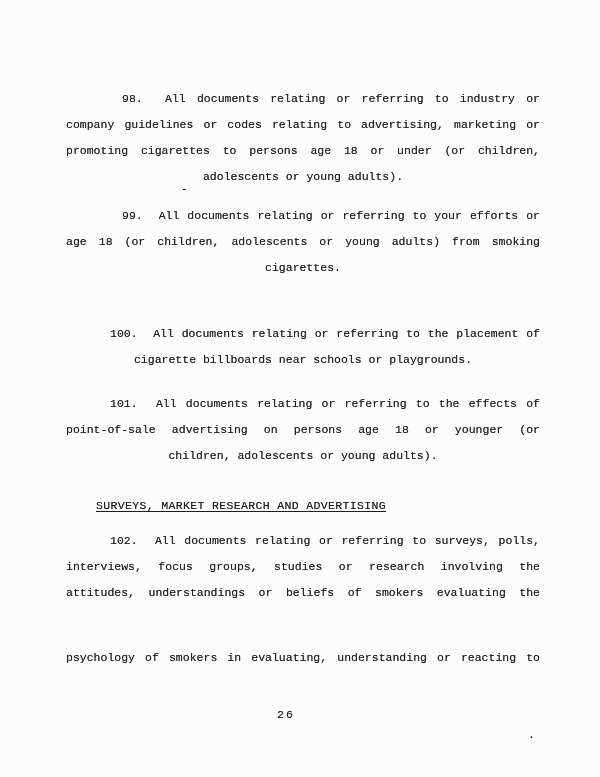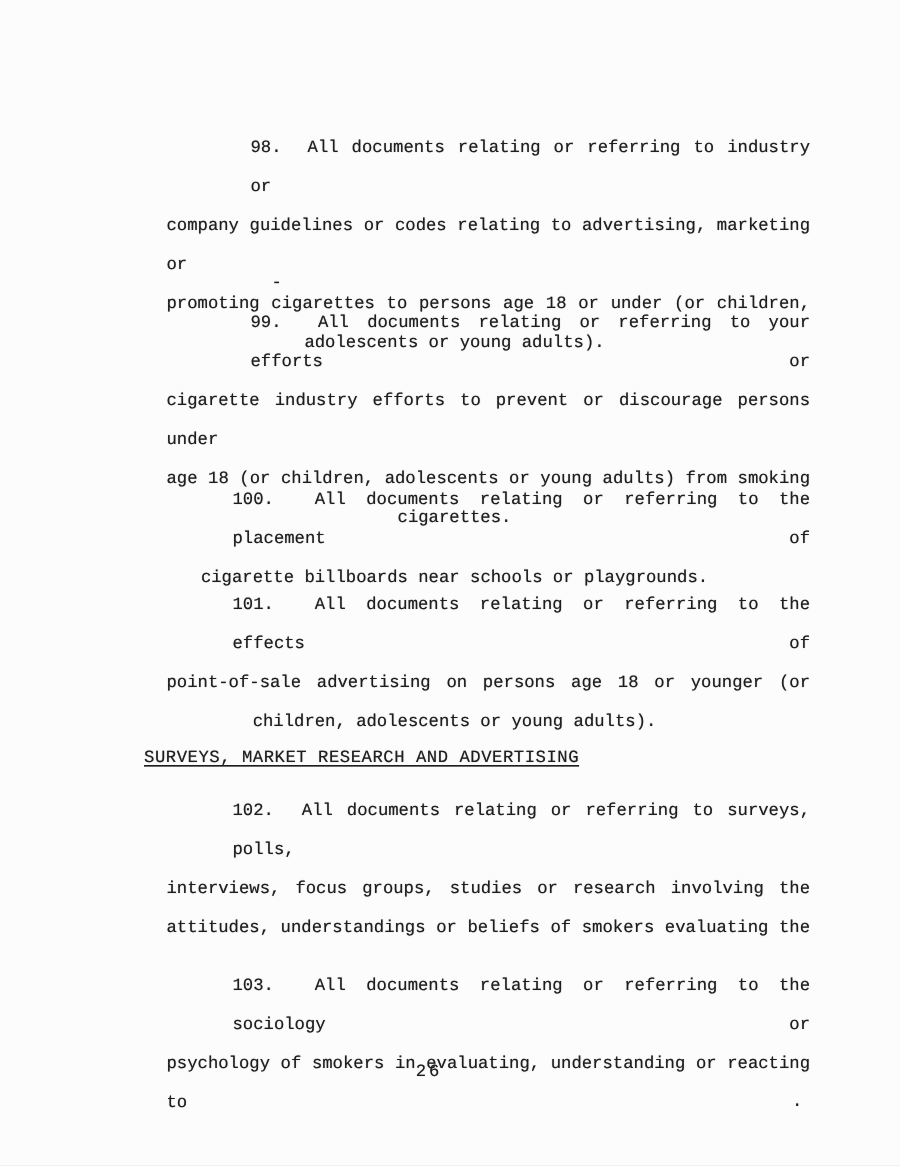--- a/index.html
+++ b/index.html
@@ -26,21 +26,20 @@
     width: 474px;
   }
   .line {
     line-height: 26px;
     white-space: normal;
     text-align: center;
   }
   .just {
     text-align: justify;
     text-align-last: justify;
-    margin-left: 45px;
   }
   .first-a { padding-left: 56px; }   
   .first-b { padding-left: 44px; }   
   .heading {
     position: absolute;
     left: 66px;
     top: 493px;
     width: 474px;
     line-height: 26px;
     letter-spacing: 0.35px;
@@ -74,21 +73,20 @@
     <div class="line just first-a">98.&nbsp; All documents relating or referring to industry or</div>
     <div class="line just">company guidelines or codes relating to advertising, marketing or</div>
     <div class="line just">promoting cigarettes to persons age 18 or under (or children,</div>
     <div class="line">adolescents or young adults).</div>
   </div>
 
   <div class="artifact dash">-</div>
 
   <div class="para" style="top:203px">
     <div class="line just first-a">99.&nbsp; All documents relating or referring to your efforts or</div>
-    <div class="line just">cigarette industry efforts to prevent or discourage persons under</div>
     <div class="line just">age 18 (or children, adolescents or young adults) from smoking</div>
     <div class="line">cigarettes.</div>
   </div>
 
   <div class="para" style="top:321px">
     <div class="line just first-b">100.&nbsp; All documents relating or referring to the placement of</div>
     <div class="line">cigarette billboards near schools or playgrounds.</div>
   </div>
 
   <div class="para" style="top:391px">
@@ -99,21 +97,20 @@
 
   <div class="heading">SURVEYS, MARKET RESEARCH AND ADVERTISING</div>
 
   <div class="para" style="top:528px">
     <div class="line just first-b">102.&nbsp; All documents relating or referring to surveys, polls,</div>
     <div class="line just">interviews, focus groups, studies or research involving the</div>
     <div class="line just">attitudes, understandings or beliefs of smokers evaluating the</div>
   </div>
 
   <div class="para" style="top:645px">
-    <div class="line just first-b">103.&nbsp; All documents relating or referring to the sociology or</div>
     <div class="line just">psychology of smokers in evaluating, understanding or reacting to</div>
   </div>
 
   <div class="pagenum">26</div>
 
   <div class="artifact dot">.</div>
 
 </div>
 
 </body></html>

